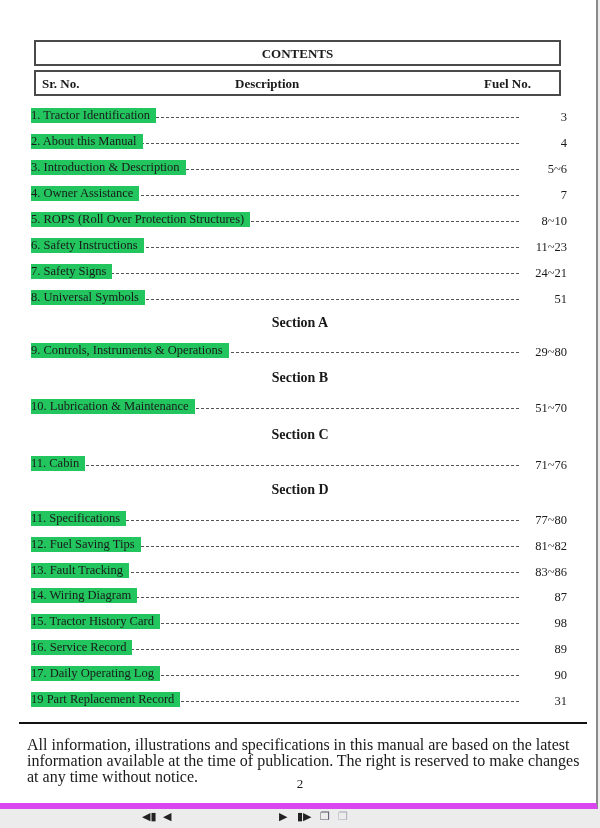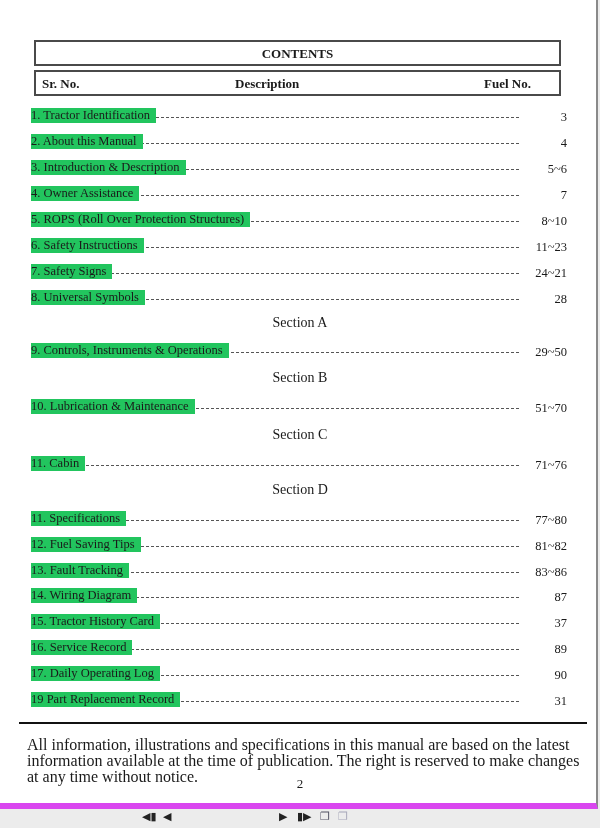--- a/index.html
+++ b/index.html
@@ -6,21 +6,21 @@
   body{width:600px;height:828px;position:relative;background:#ececec;font-family:"Liberation Serif",serif;color:#1a1a1a;overflow:hidden;}
   .page{position:absolute;left:0;top:0;width:596px;height:803px;background:#fff;border-right:2px solid #8a8a8a;border-bottom:6px solid #d946ef;}
   .box{position:absolute;left:34px;width:527px;border:2px solid #4a4a4a;box-sizing:border-box;font-weight:bold;}
   .title-box{top:40px;height:26px;text-align:center;font-size:13px;line-height:23px;}
   .head-box{top:70px;height:26px;font-size:13px;line-height:23px;}
   .head-box span{position:absolute;top:0;}
   .row{position:absolute;left:31px;width:536px;height:16px;font-size:12.5px;}
   .row .desc{position:absolute;left:0;top:0;white-space:nowrap;background:#22c55e;padding-right:6px;z-index:2;}
   .row .dots{position:absolute;left:0;right:48px;top:9px;border-top:1px dashed #555;z-index:1;}
   .row .pg{position:absolute;right:0;top:2px;text-align:right;}
-  .section{position:absolute;left:0;width:600px;text-align:center;font-weight:normal;font-size:14px;}
+  .section{position:absolute;left:0;width:600px;text-align:center;font-weight:bold;font-size:14px;}
   .rule{position:absolute;left:19px;top:722px;width:568px;height:2px;background:#111;}
   .note{position:absolute;left:27px;top:737px;width:560px;font-size:16px;line-height:16px;}
   .pnum{position:absolute;left:0;width:600px;top:776px;text-align:center;font-size:13px;}
   .toolbar{position:absolute;left:0;top:805px;width:600px;height:23px;}
   .tb{position:absolute;top:5px;font-size:11px;color:#222;font-family:"DejaVu Sans",sans-serif;}
 </style>
 </head>
 <body>
 
 <div class="page">
@@ -62,28 +62,28 @@
       <span class="pg">11~23</span>
     </div>
   <div class="row" style="top:264px">
       <span class="desc">7.  Safety Signs</span>
       <span class="dots"></span>
       <span class="pg">24~21</span>
     </div>
   <div class="row" style="top:290px">
       <span class="desc">8.  Universal Symbols</span>
       <span class="dots"></span>
-      <span class="pg">28</span>
+      <span class="pg">51</span>
     </div>
 
   <div class="section" style="top:315px">Section A</div>
   <div class="row" style="top:343px">
       <span class="desc">9.  Controls, Instruments &amp; Operations</span>
       <span class="dots"></span>
-      <span class="pg">29~50</span>
+      <span class="pg">29~80</span>
     </div>
 
   <div class="section" style="top:370px">Section B</div>
   <div class="row" style="top:399px">
       <span class="desc">10.  Lubrication &amp; Maintenance</span>
       <span class="dots"></span>
       <span class="pg">51~70</span>
     </div>
 
   <div class="section" style="top:427px">Section C</div>
@@ -110,21 +110,21 @@
       <span class="pg">83~86</span>
     </div>
   <div class="row" style="top:588px">
       <span class="desc">14. Wiring Diagram</span>
       <span class="dots"></span>
       <span class="pg">87</span>
     </div>
   <div class="row" style="top:614px">
       <span class="desc">15. Tractor History Card</span>
       <span class="dots"></span>
-      <span class="pg">37</span>
+      <span class="pg">98</span>
     </div>
   <div class="row" style="top:640px">
       <span class="desc">16. Service Record</span>
       <span class="dots"></span>
       <span class="pg">89</span>
     </div>
   <div class="row" style="top:666px">
       <span class="desc">17. Daily Operating Log</span>
       <span class="dots"></span>
       <span class="pg">90</span>

